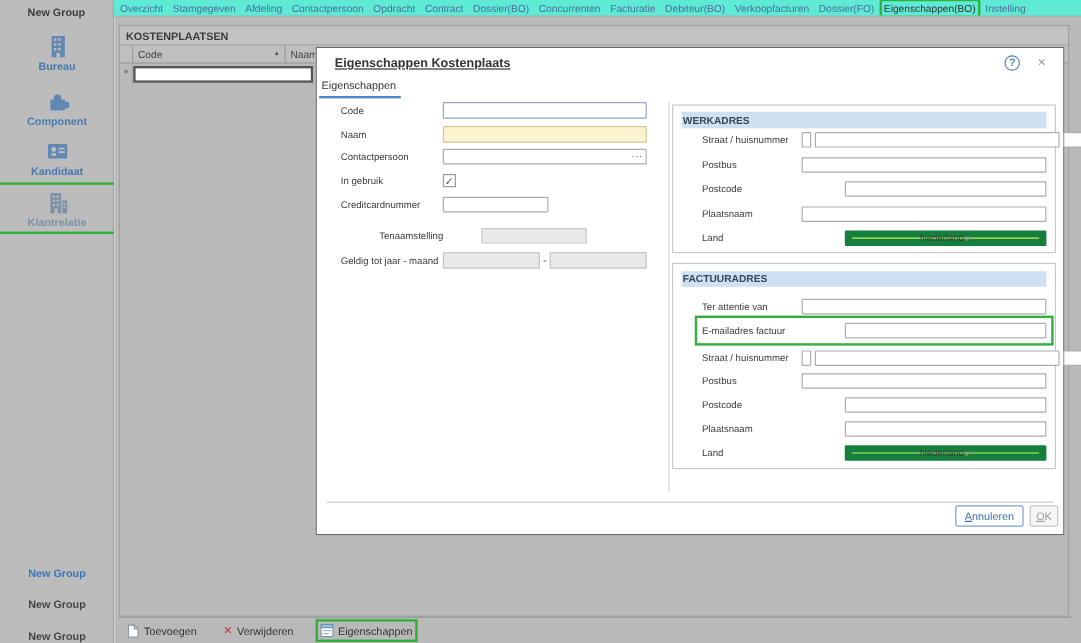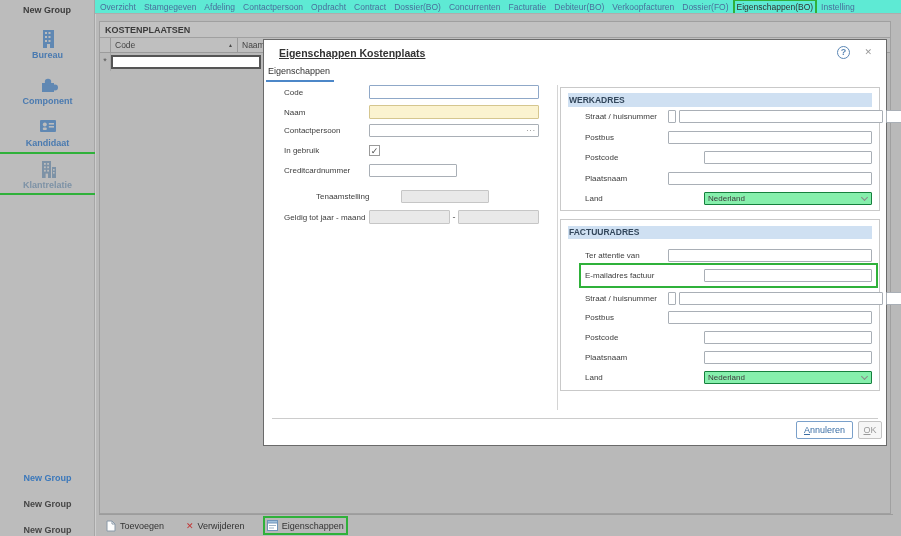--- a/index.html
+++ b/index.html
@@ -96,22 +96,22 @@
   .adr-header { margin:5px 7px 0 7px; height:14px; background:#cfe0f2; color:#33475c;
                 font-weight:bold; font-size:8.5px; line-height:14px; padding-left:1px; }
   .adrbox.fact .adr-header { margin-top:6px; height:13px; line-height:13px; }
   .arow { display:flex; align-items:center; margin-left:24px; width:287px; height:13px; }
   .arow .flabel { width:83px; font-size:8px; color:#3c3c3c; flex:none; }
   .arow .ctrl { flex:1; display:flex; align-items:center; gap:3px; }
   .arow .fi { height:13px; font-size:8px; }
   .s-main { flex:1; } .s-a { width:34px; flex:none; } .s-b { width:32px; flex:none; }
   .mt3{margin-top:3px;} .mt6{margin-top:6px;} .mt7{margin-top:7px;gap:36px;} .mt8{margin-top:8px;} .mt10{margin-top:10px;}
   .hl-green { outline:2px solid #2fb13a; outline-offset:4px; }
-  .select { display:flex; align-items:center; justify-content:space-between; cursor:pointer;
-            background:#86efac; border:1px solid #15803d; height:13px; width:100%; padding:0 4px 0 3px;
+  .select { display:flex; align-items:center; justify-content:center; cursor:pointer;
+            background:#bef264; border:6px solid #15803d; height:13px; width:100%; padding:0 4px 0 3px;
             font-size:8px; border-radius:1px; }
   .chev { width:5px; height:5px; border-right:1.4px solid #8a8a8a; border-bottom:1.4px solid #8a8a8a;
           transform:rotate(45deg); margin-top:-3px; }
   
   .hsep { position:absolute; left:8px; right:8px; top:378px; height:1px; background:#cccccc; }
   .btn { position:absolute; top:381px; height:18px; font-size:9px; text-align:center;
          border-radius:2px; cursor:pointer; background:#fff;
          font-family:"Liberation Sans","DejaVu Sans",sans-serif; }
   .btn::first-letter { text-decoration:underline; }
   .btn-cancel { left:532px; width:57px; border:1px solid #7aa0ca; color:#3a6ea5; }

